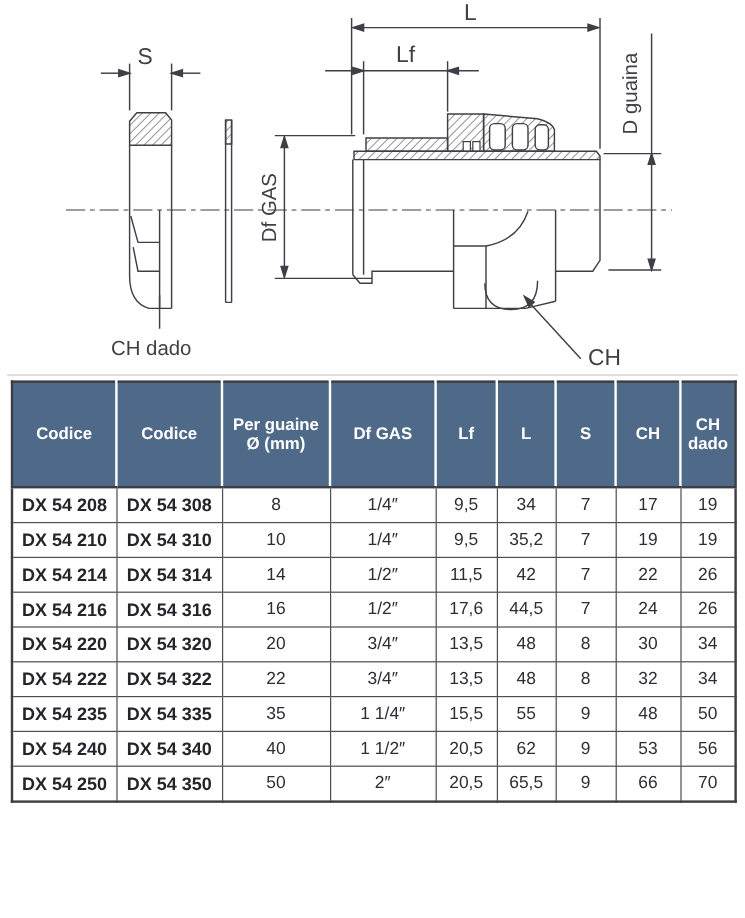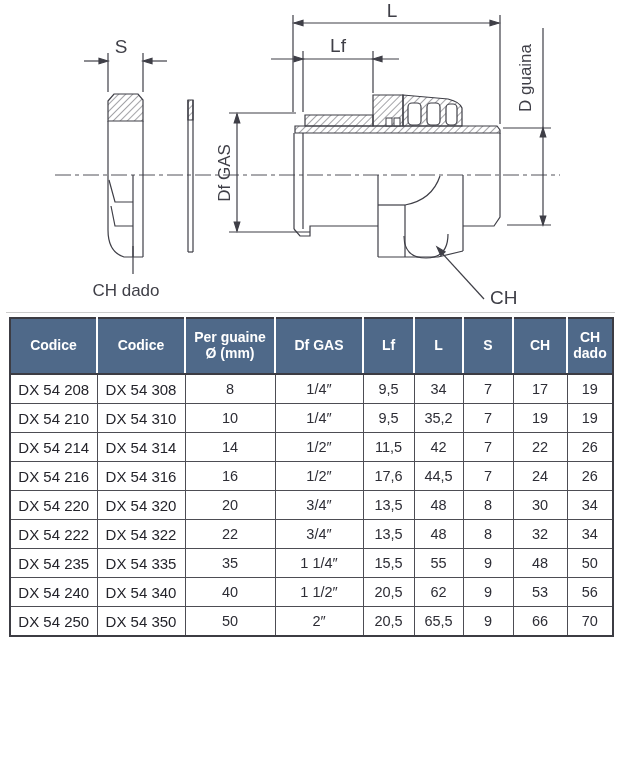--- a/index.html
+++ b/index.html
@@ -9,28 +9,28 @@
   .fig{position:absolute;left:0;top:0;width:621px;height:312px;}
   
   .tbl-hairline{position:absolute;left:6px;top:312px;width:609px;height:0;
         border-top:1px solid #cccccc;}
   table.spec{position:absolute;left:9px;top:317px;width:603px;
         border-collapse:collapse;table-layout:fixed;
         border:2px solid #3c3c43;}
   table.spec th{
         background:#4f6989;color:#ffffff;font-weight:bold;font-size:14px;
         line-height:1.12;text-align:center;vertical-align:middle;
-        height:54px;white-space:pre-line;padding:0 1px;
+        height:54px;white-space:pre-line;padding:16px 1px;
         border-right:2px solid #ffffff;border-bottom:2px solid #3c3c43;}
   table.spec th:last-child{border-right:none;}
   table.spec td{
         background:#ffffff;color:#2d2d35;font-size:14.5px;text-align:center;
         vertical-align:middle;height:28px;padding:0 1px;
         border:1px solid #4d4d54;}
-  table.spec td.code{font-weight:normal;color:#24242b;font-size:15px;}
+  table.spec td.code{font-weight:bold;color:#24242b;font-size:15px;}
   svg text{font-family:"Liberation Sans",sans-serif;fill:#3f3f47;}
 </style>
 </head>
 <body>
 
 <div class="page">
 
   <svg class="fig" viewBox="0 0 621 312">
     <defs>
       <pattern id="hatch" width="5" height="5" patternUnits="userSpaceOnUse" patternTransform="rotate(45)">

